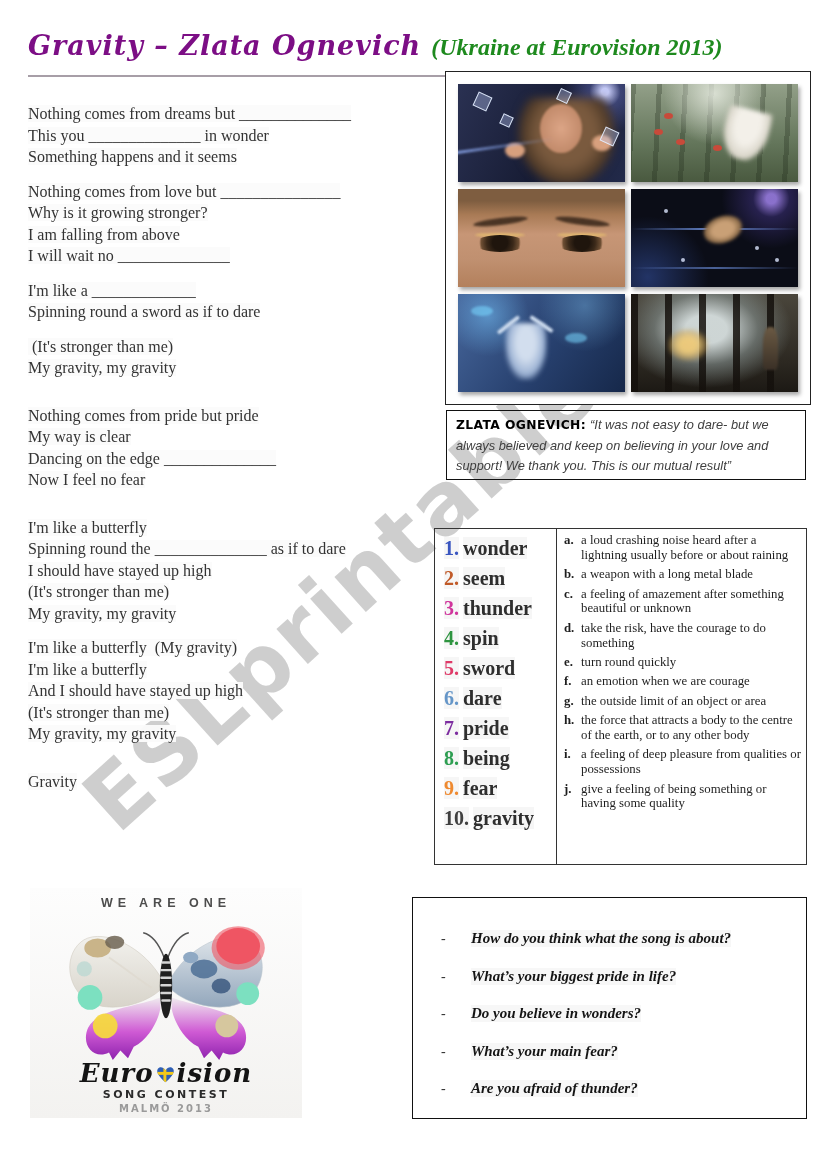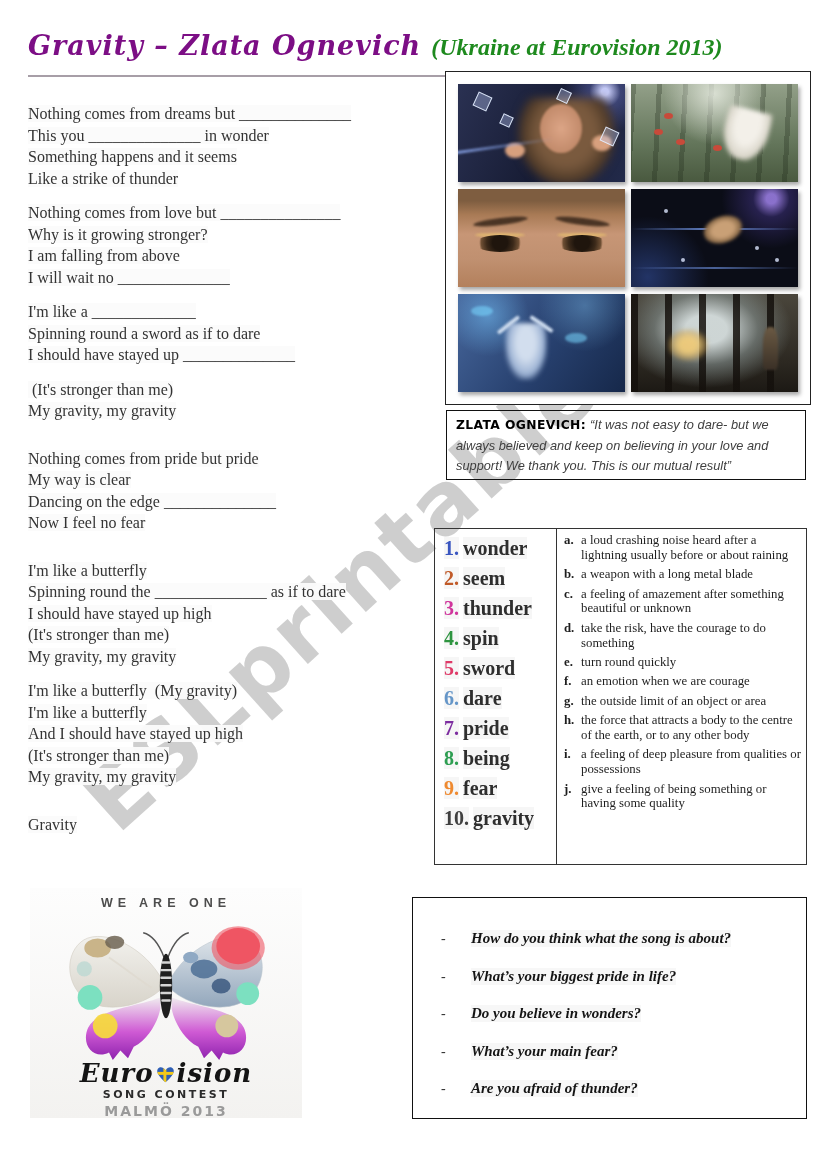--- a/index.html
+++ b/index.html
@@ -131,53 +131,51 @@
   .logo-area{position:absolute;left:30px;top:888px;width:272px;height:230px;z-index:2;
       background:linear-gradient(#fdfdfd,#f3f2f0);text-align:center;}
   .tagline{padding-top:8px;font-family:"Liberation Sans",sans-serif;font-weight:600;
       font-size:12.5px;letter-spacing:5px;color:#4d4d4d;}
   .bfly{display:block;margin:0 auto;}
   .brand{font-family:"DejaVu Serif",serif;font-style:italic;font-weight:bold;
       font-size:26px;color:#141414;letter-spacing:1px;line-height:26px;margin-top:-2px;}
   .heart-svg{display:inline-block;vertical-align:-2px;margin:0 1px;}
   .l2{font-family:"DejaVu Sans",sans-serif;font-weight:bold;font-size:11px;
       letter-spacing:2.5px;color:#2b2b2b;margin-top:2px;}
-  .l3{font-family:"DejaVu Sans",sans-serif;font-weight:600;font-size:14px;
+  .l3{font-family:"DejaVu Sans",sans-serif;font-weight:600;font-size:10px;
       letter-spacing:2px;color:#9a9a9a;margin-top:2px;text-align:center;}
 </style>
 </head>
 <body>
 
 <div class="page">
 
   <div class="watermark">ESLprintables.co</div>
 
   <div class="titlebar">
     <span class="t-main">Gravity – Zlata Ognevich</span>
     <span class="t-sub">(Ukraine at Eurovision 2013)</span>
   </div>
   <div class="title-rule"></div>
 
   <section class="lyrics">
     <div class="stanza">
       <div class="line"><span>Nothing comes from dreams but ______________</span></div>
       <div class="line"><span>This you ______________ in wonder</span></div>
       <div class="line"><span>Something happens and it seems</span></div>
-      <div class="line"><span>Like a strike of thunder</span></div>
     </div>
     <div class="stanza">
       <div class="line"><span>Nothing comes from love but _______________</span></div>
       <div class="line"><span>Why is it growing stronger?</span></div>
       <div class="line"><span>I am falling from above</span></div>
       <div class="line"><span>I will wait no ______________</span></div>
     </div>
     <div class="stanza">
       <div class="line"><span>I'm like a _____________</span></div>
       <div class="line"><span>Spinning round a sword as if to dare</span></div>
-      <div class="line"><span>I should have stayed up ______________</span></div>
     </div>
     <div class="stanza">
       <div class="line"><span> (It's stronger than me)</span></div>
       <div class="line"><span>My gravity, my gravity</span></div>
     </div>
     <div class="stanza big">
       <div class="line"><span>Nothing comes from pride but pride</span></div>
       <div class="line"><span>My way is clear</span></div>
       <div class="line"><span>Dancing on the edge ______________</span></div>
       <div class="line"><span>Now I feel no fear</span></div>

